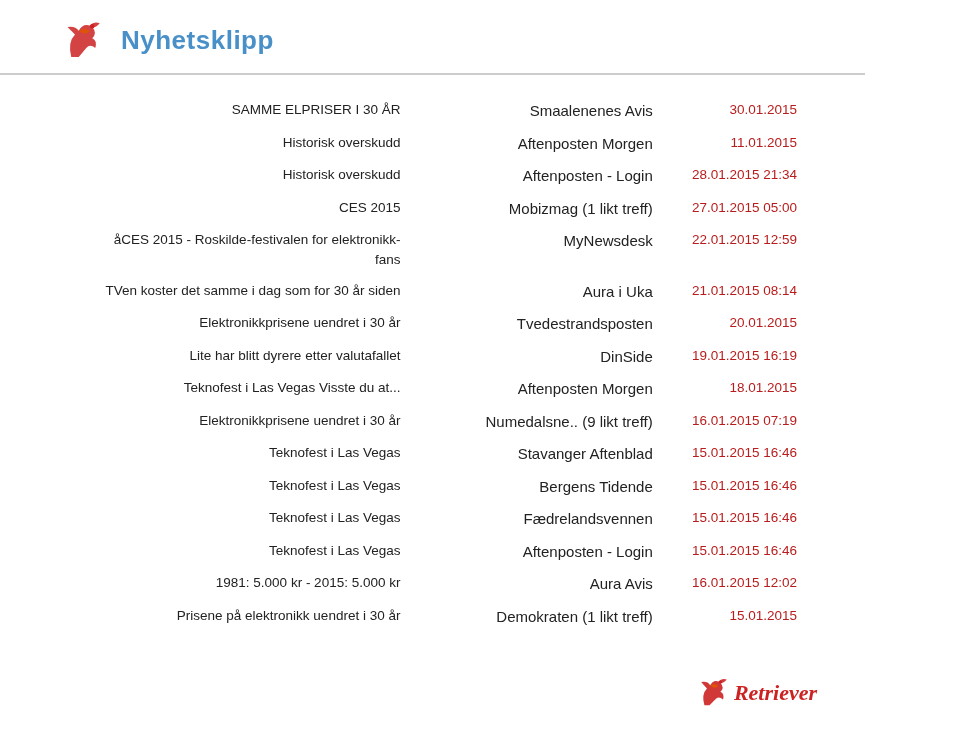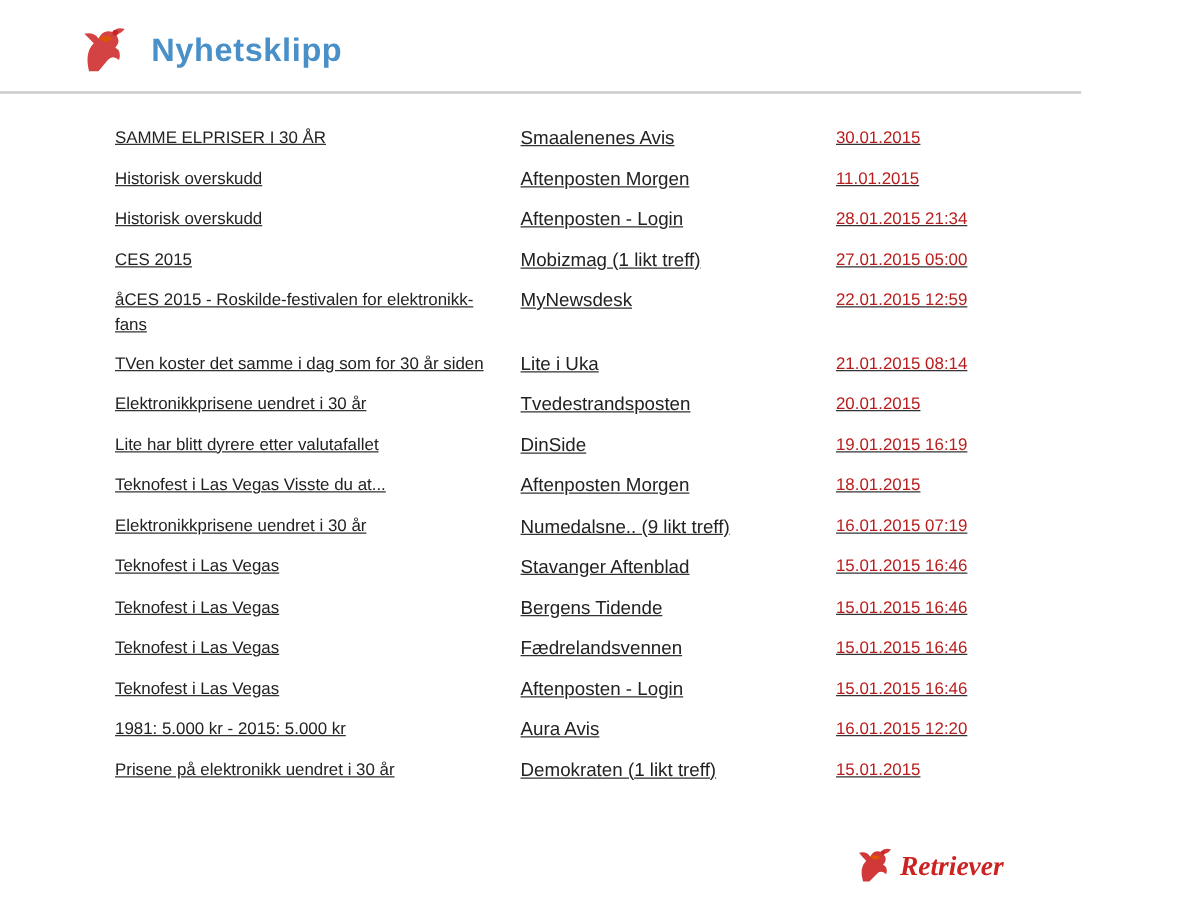--- a/index.html
+++ b/index.html
@@ -8,20 +8,21 @@
       background: #ffffff;
       color: #333333;
       font-size: 14px;
       padding: 0;
     }
     .page-container {
       width: 865px;
       min-height: 729px;
       background: #ffffff;
       position: relative;
+      text-align: right;
     }
     
     .header {
       display: flex;
       align-items: center;
       padding: 18px 60px 10px 60px;
       border-bottom: 2px solid #cccccc;
       margin-bottom: 20px;
     }
     .logo-bird {
@@ -31,21 +32,20 @@
     }
     .page-title {
       font-size: 26px;
       font-weight: bold;
       color: #4a90c8;
       letter-spacing: 0.5px;
     }
     
     .content {
       padding: 0 60px 30px 84px;
-      text-decoration: underline;
     }
     table {
       width: 100%;
       border-collapse: collapse;
     }
     table td {
       padding: 5px 8px;
       vertical-align: top;
       line-height: 1.5;
     }
@@ -62,21 +62,21 @@
     .col-date {
       width: 20%;
       color: #b91c1c;
       font-size: 13.5px;
       white-space: nowrap;
     }
     
     .footer {
       position: absolute;
       bottom: 20px;
-      right: 62px;
+      right: 48px;
       display: flex;
       align-items: center;
     }
     .retriever-logo {
       font-size: 22px;
       font-style: italic;
       color: #cc2222;
       font-weight: bold;
       font-family: Georgia, serif;
     }
@@ -127,21 +127,21 @@
             <td class="col-source">Mobizmag (1 likt treff)</td>
             <td class="col-date">27.01.2015 05:00</td>
           </tr>
           <tr>
             <td class="col-title">åCES 2015 - Roskilde-festivalen for elektronikk-fans</td>
             <td class="col-source">MyNewsdesk</td>
             <td class="col-date">22.01.2015 12:59</td>
           </tr>
           <tr>
             <td class="col-title">TVen koster det samme i dag som for 30 år siden</td>
-            <td class="col-source">Lite i Uka</td>
+            <td class="col-source">Aura i Uka</td>
             <td class="col-date">21.01.2015 08:14</td>
           </tr>
           <tr>
             <td class="col-title">Elektronikkprisene uendret i 30 år</td>
             <td class="col-source">Tvedestrandsposten</td>
             <td class="col-date">20.01.2015</td>
           </tr>
           <tr>
             <td class="col-title">Lite har blitt dyrere etter valutafallet</td>
             <td class="col-source">DinSide</td>
@@ -173,21 +173,21 @@
             <td class="col-date">15.01.2015 16:46</td>
           </tr>
           <tr>
             <td class="col-title">Teknofest i Las Vegas</td>
             <td class="col-source">Aftenposten - Login</td>
             <td class="col-date">15.01.2015 16:46</td>
           </tr>
           <tr>
             <td class="col-title">1981: 5.000 kr - 2015: 5.000 kr</td>
             <td class="col-source">Aura Avis</td>
-            <td class="col-date">16.01.2015 12:20</td>
+            <td class="col-date">16.01.2015 12:02</td>
           </tr>
           <tr>
             <td class="col-title">Prisene på elektronikk uendret i 30 år</td>
             <td class="col-source">Demokraten (1 likt treff)</td>
             <td class="col-date">15.01.2015</td>
           </tr>
         </tbody>
     </table>
   </div>
 

